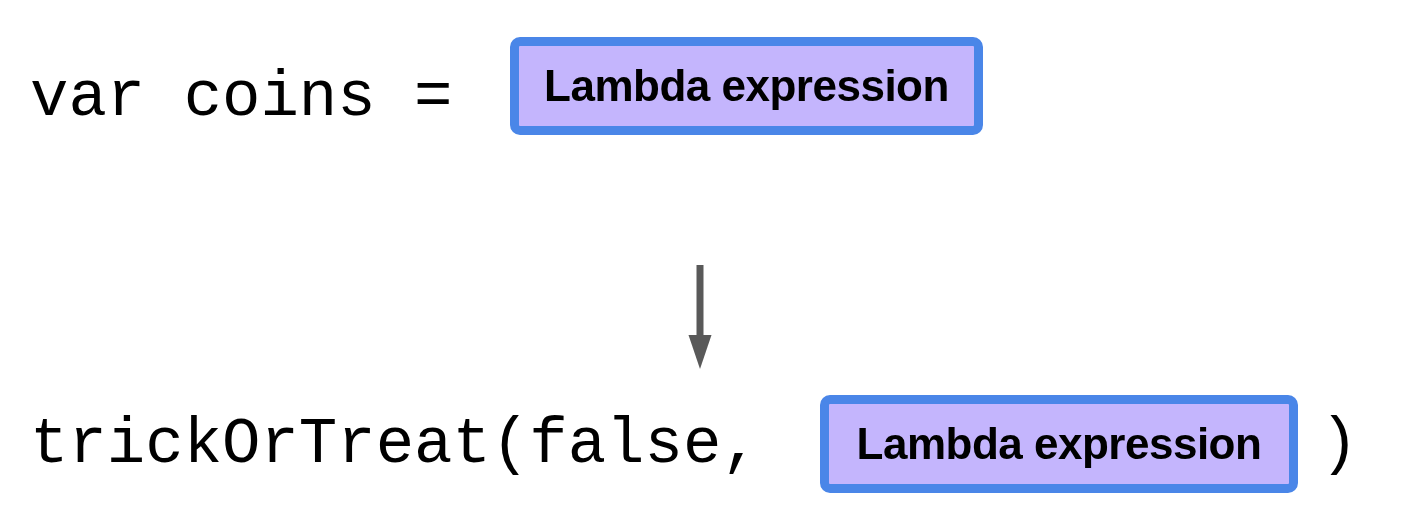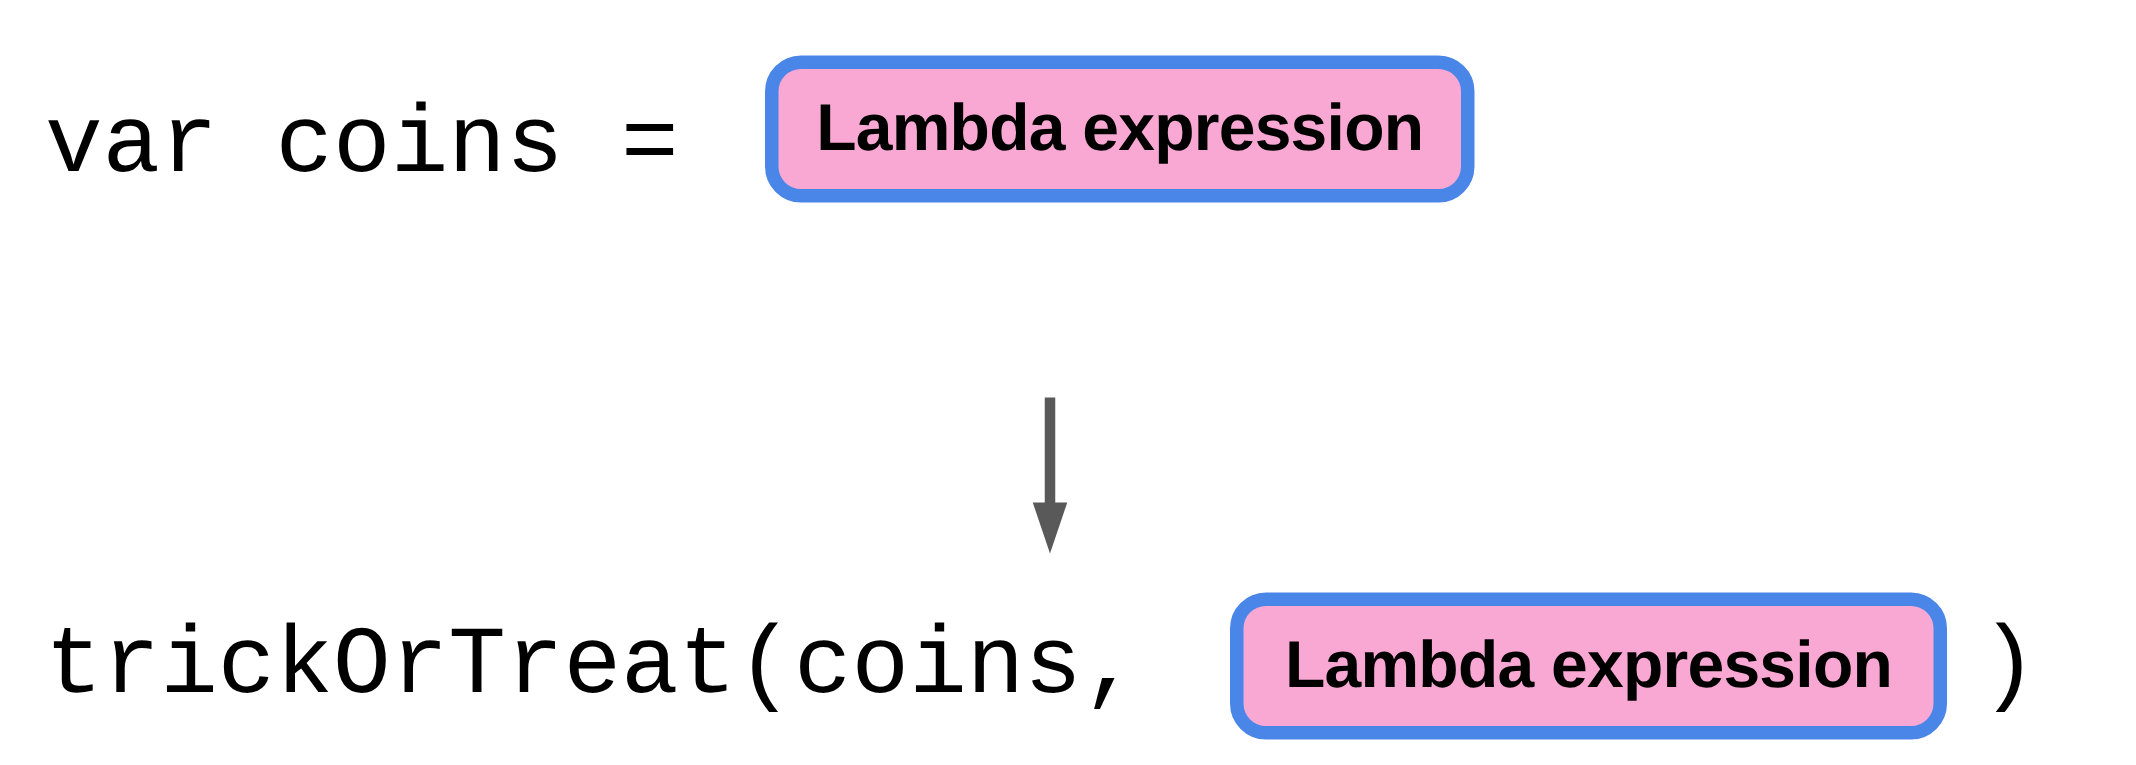--- a/index.html
+++ b/index.html
@@ -20,23 +20,23 @@
     font-family: "Liberation Mono", "DejaVu Sans Mono", monospace;
     font-size: 64px;
     line-height: 64px;
     color: #000000;
     white-space: pre;
   }
   .lambda-box {
     position: absolute;
     height: 98px;
     border: 9px solid #4a86e8;
-    border-radius: 24px;
+    border-radius: 10px;
     box-sizing: border-box;
-    background: #f9a8d4;
+    background: #c4b5fd;
     display: flex;
     align-items: center;
     justify-content: center;
   }
   .lambda-label {
     font-family: "Liberation Sans", "DejaVu Sans", sans-serif;
     font-weight: 700;
     font-size: 44px;
     letter-spacing: -0.5px;
     color: #000000;
@@ -56,21 +56,21 @@
   <div class="lambda-box" style="left: 510px; top: 37px; width: 473px; border-color: rgb(74, 134, 232);">
     <span class="lambda-label">Lambda expression</span>
   </div>
 
 
   <svg class="arrow" style="left:678px; top:262px;" width="44" height="112" viewBox="0 0 44 112">
     <line x1="22" y1="3" x2="22" y2="76" stroke="#595959" stroke-width="7" style="stroke: rgb(89, 89, 89);"></line>
     <polygon points="10.5,73 33.5,73 22,107" fill="#595959" style="fill: rgb(89, 89, 89);"></polygon>
   </svg>
 
-  <div class="code" style="left: 30px; top: 413px; color: rgb(0, 0, 0);">trickOrTreat(coins,</div>
+  <div class="code" style="left: 30px; top: 413px; color: rgb(0, 0, 0);">trickOrTreat(false,</div>
 
   <div class="lambda-box" style="left: 820px; top: 395px; width: 478px; border-color: rgb(74, 134, 232);">
     <span class="lambda-label">Lambda expression</span>
   </div>
 
   <div class="code" style="left: 1320px; top: 413px; color: rgb(0, 0, 0);">)</div>
 
 </div>
 
 </body></html>

